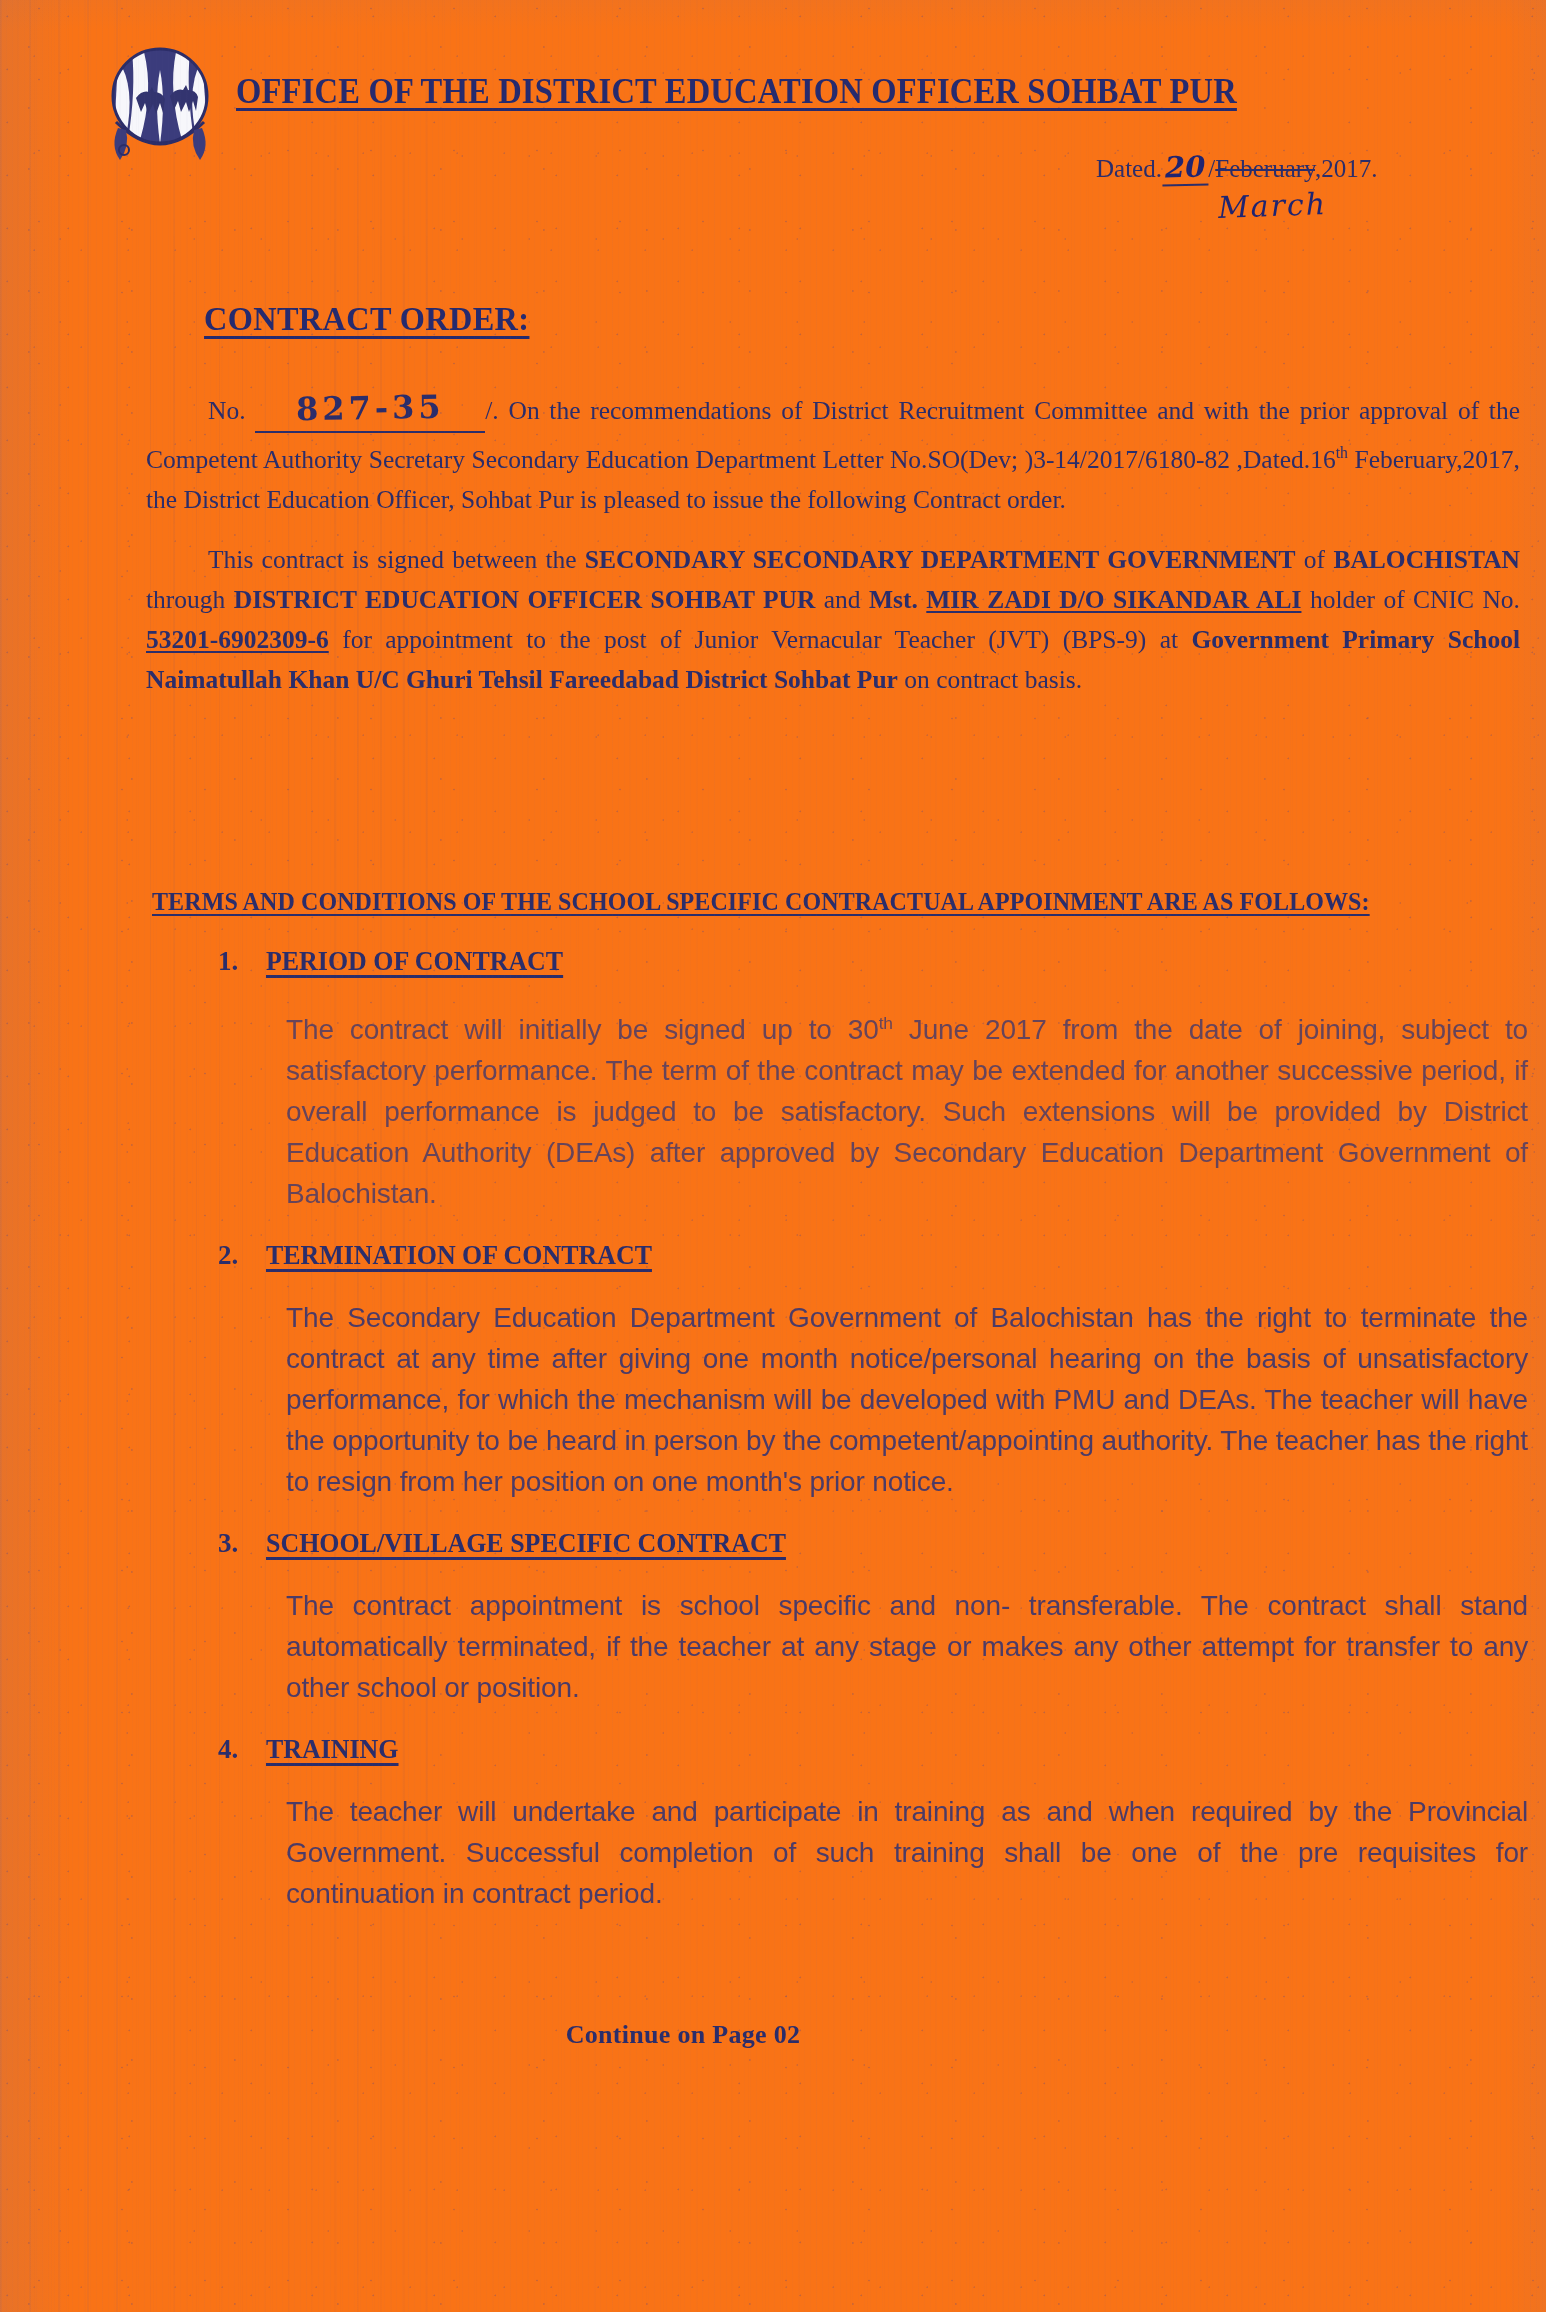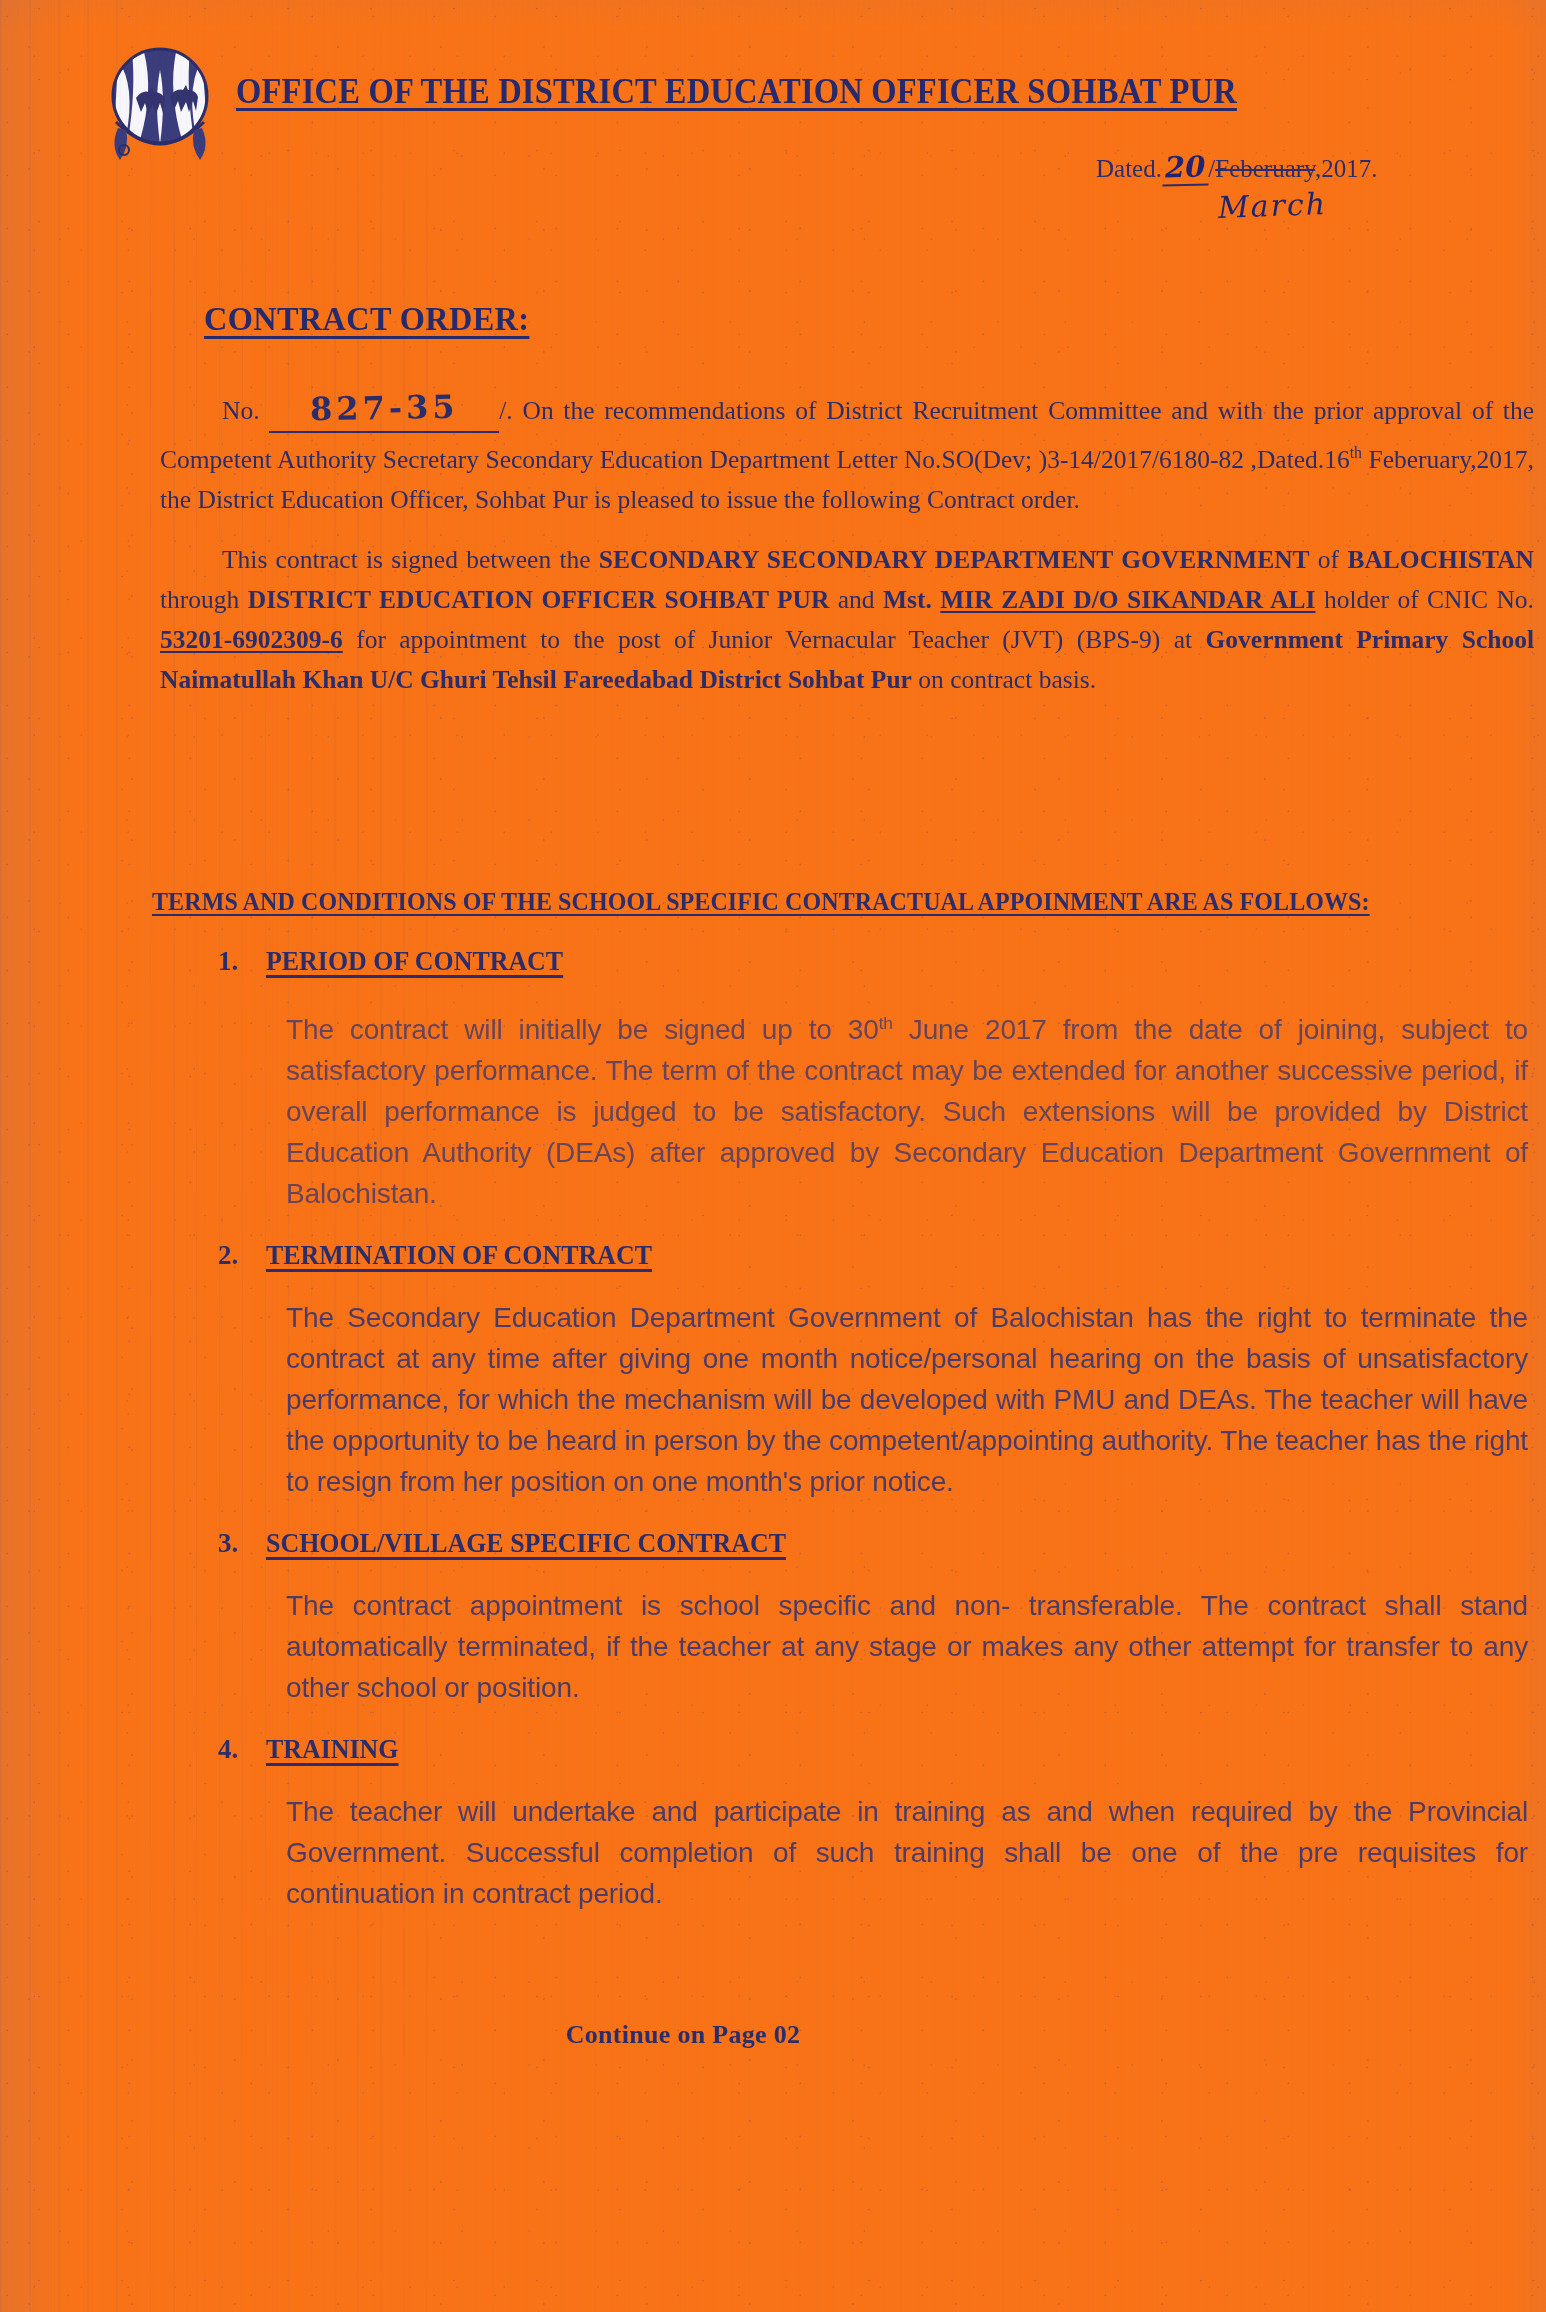--- a/index.html
+++ b/index.html
@@ -147,21 +147,21 @@
     text-underline-offset: 6px;
     text-decoration-thickness: 2.5px;
     transform: scaleX(0.95);
     transform-origin: left center;
     color: #262a6d;
   }
 
   
   .body-block {
     position: absolute;
-    left: 160px; top: 388px;
+    left: 146px; top: 388px;
     width: 1374px;
   }
   .para {
     font-size: 25.5px;
     line-height: 40px;
     text-align: justify;
     color: #2b2d6a;
     margin: 0 0 20px 0;
   }
   .b { font-weight: bold; }

